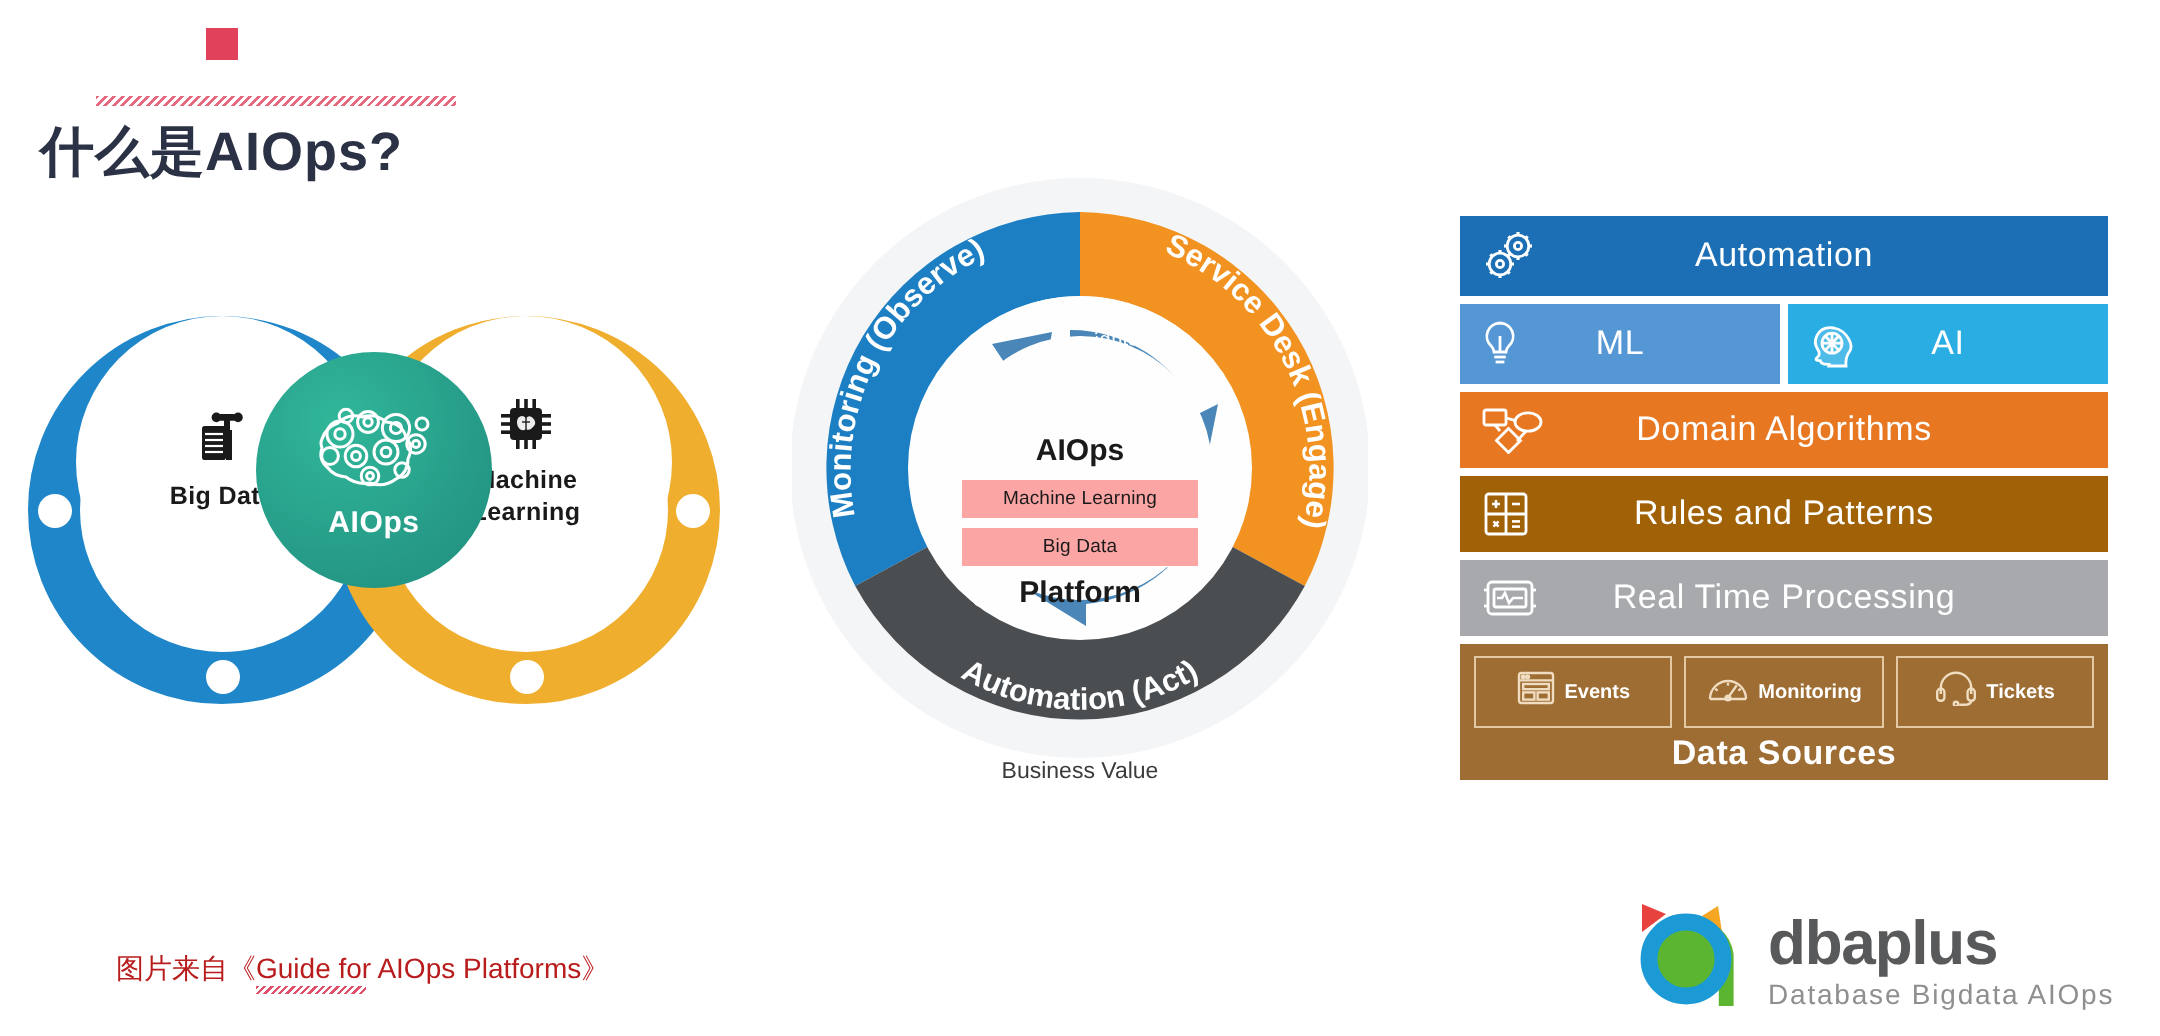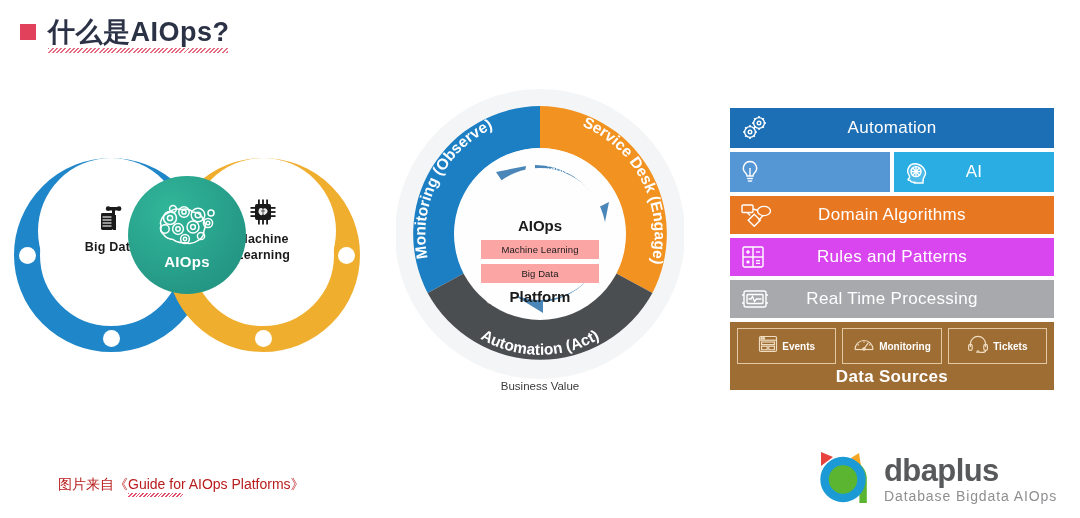--- a/index.html
+++ b/index.html
@@ -9,21 +9,21 @@
   body {
     width: 1080px; height: 518px;
     position: relative; overflow: hidden;
     font-family: "Liberation Sans", "DejaVu Sans", sans-serif;
     color: #2b3245;
   }
 
   
   #slide-title {
     position: absolute; left: 20px; top: 14px;
-    display: flex; align-items: center; gap: 12px;
+    display: flex; align-items: center; gap: 28px; flex-direction: column;
   }
   #title-bullet {
     width: 16px; height: 16px; background: #e2415c; flex: none;
   }
   #title-text {
     font-size: 27px; font-weight: bold; letter-spacing: .5px;
     color: #2b3245; position: relative; white-space: nowrap;
   }
   .squiggle {
     position: absolute; left: 0; bottom: -2px; height: 5px; width: 100%;
@@ -116,21 +116,21 @@
     position: absolute; left: 10px; top: 50%; transform: translateY(-50%);
     display: flex; align-items: center;
   }
   #row-automation { height: 40px; background: #1c6fb4; }
   #row-mlai { height: 40px; gap: 4px; background: transparent; margin-bottom: 4px; }
   #cell-ml { width: 50%; height: 40px; background: #5596d4; position: relative;
              display: flex; align-items: center; }
   #cell-ai { width: 50%; height: 40px; background: #29ade3; position: relative;
              display: flex; align-items: center; }
   #row-domain { height: 38px; background: #e87722; }
-  #row-rules  { height: 38px; background: #d946ef; }
+  #row-rules  { height: 38px; background: #a16207; }
   #row-rtp    { height: 38px; background: #a7a9ac; }
   #row-datasources {
     height: 68px; background: #9d6d33; display: block; padding: 6px 7px 0;
   }
   #ds-boxes { display: flex; gap: 6px; }
   .ds-box {
     flex: 1; border: 1.5px solid #e3c9a3; height: 34px;
     display: flex; align-items: center; justify-content: center; gap: 4px;
   }
   .ds-label { color: #ffffff; font-size: 10px; font-weight: bold; }
@@ -369,20 +369,21 @@
   <div class="stack-row" id="row-mlai">
     <div id="cell-ml">
       <span class="stack-icon">
         <svg width="20" height="26" viewBox="0 0 20 26" fill="none" stroke="#ffffff" stroke-width="1.4">
           <path d="M10 2.5 a6.6 6.6 0 0 1 4.4 11.5 q-1.3 1.2-1.4 3 h-6 q-.1-1.8-1.4-3 A6.6 6.6 0 0 1 10 2.5z"></path>
           <line x1="7.1" y1="19.5" x2="12.9" y2="19.5"></line>
           <line x1="7.8" y1="22" x2="12.2" y2="22"></line>
           <line x1="10" y1="9" x2="10" y2="17"></line>
         </svg>
       </span>
+      <span class="stack-label">ML</span>
     </div>
     <div id="cell-ai">
       <span class="stack-icon">
         <svg width="24" height="26" viewBox="0 0 24 26" fill="none" stroke="#ffffff" stroke-width="1.4">
           <path d="M19 24 q-.4-4.4 1.6-7 q2-2.8-.2-6.4 Q18 6 13 5 Q7 4 4.6 8.6 Q2.6 12.4 4.8 15.6
                    q1.2 1.6 .6 3.2 l-1.2 1.4 q-.6 .8 .6 1 l1.4 .2 q.3 1.4 1.8 1.6 l2.6 .2 L10.4 24z" fill="#ffffff" fill-opacity=".18"></path>
           <circle cx="12" cy="12.6" r="5"></circle>
           <path d="M12 7.6 v10"></path>
             <path d="M7 12.6 h10"></path>
           <path d="M8.6 9 L15.4 16.2"></path>

